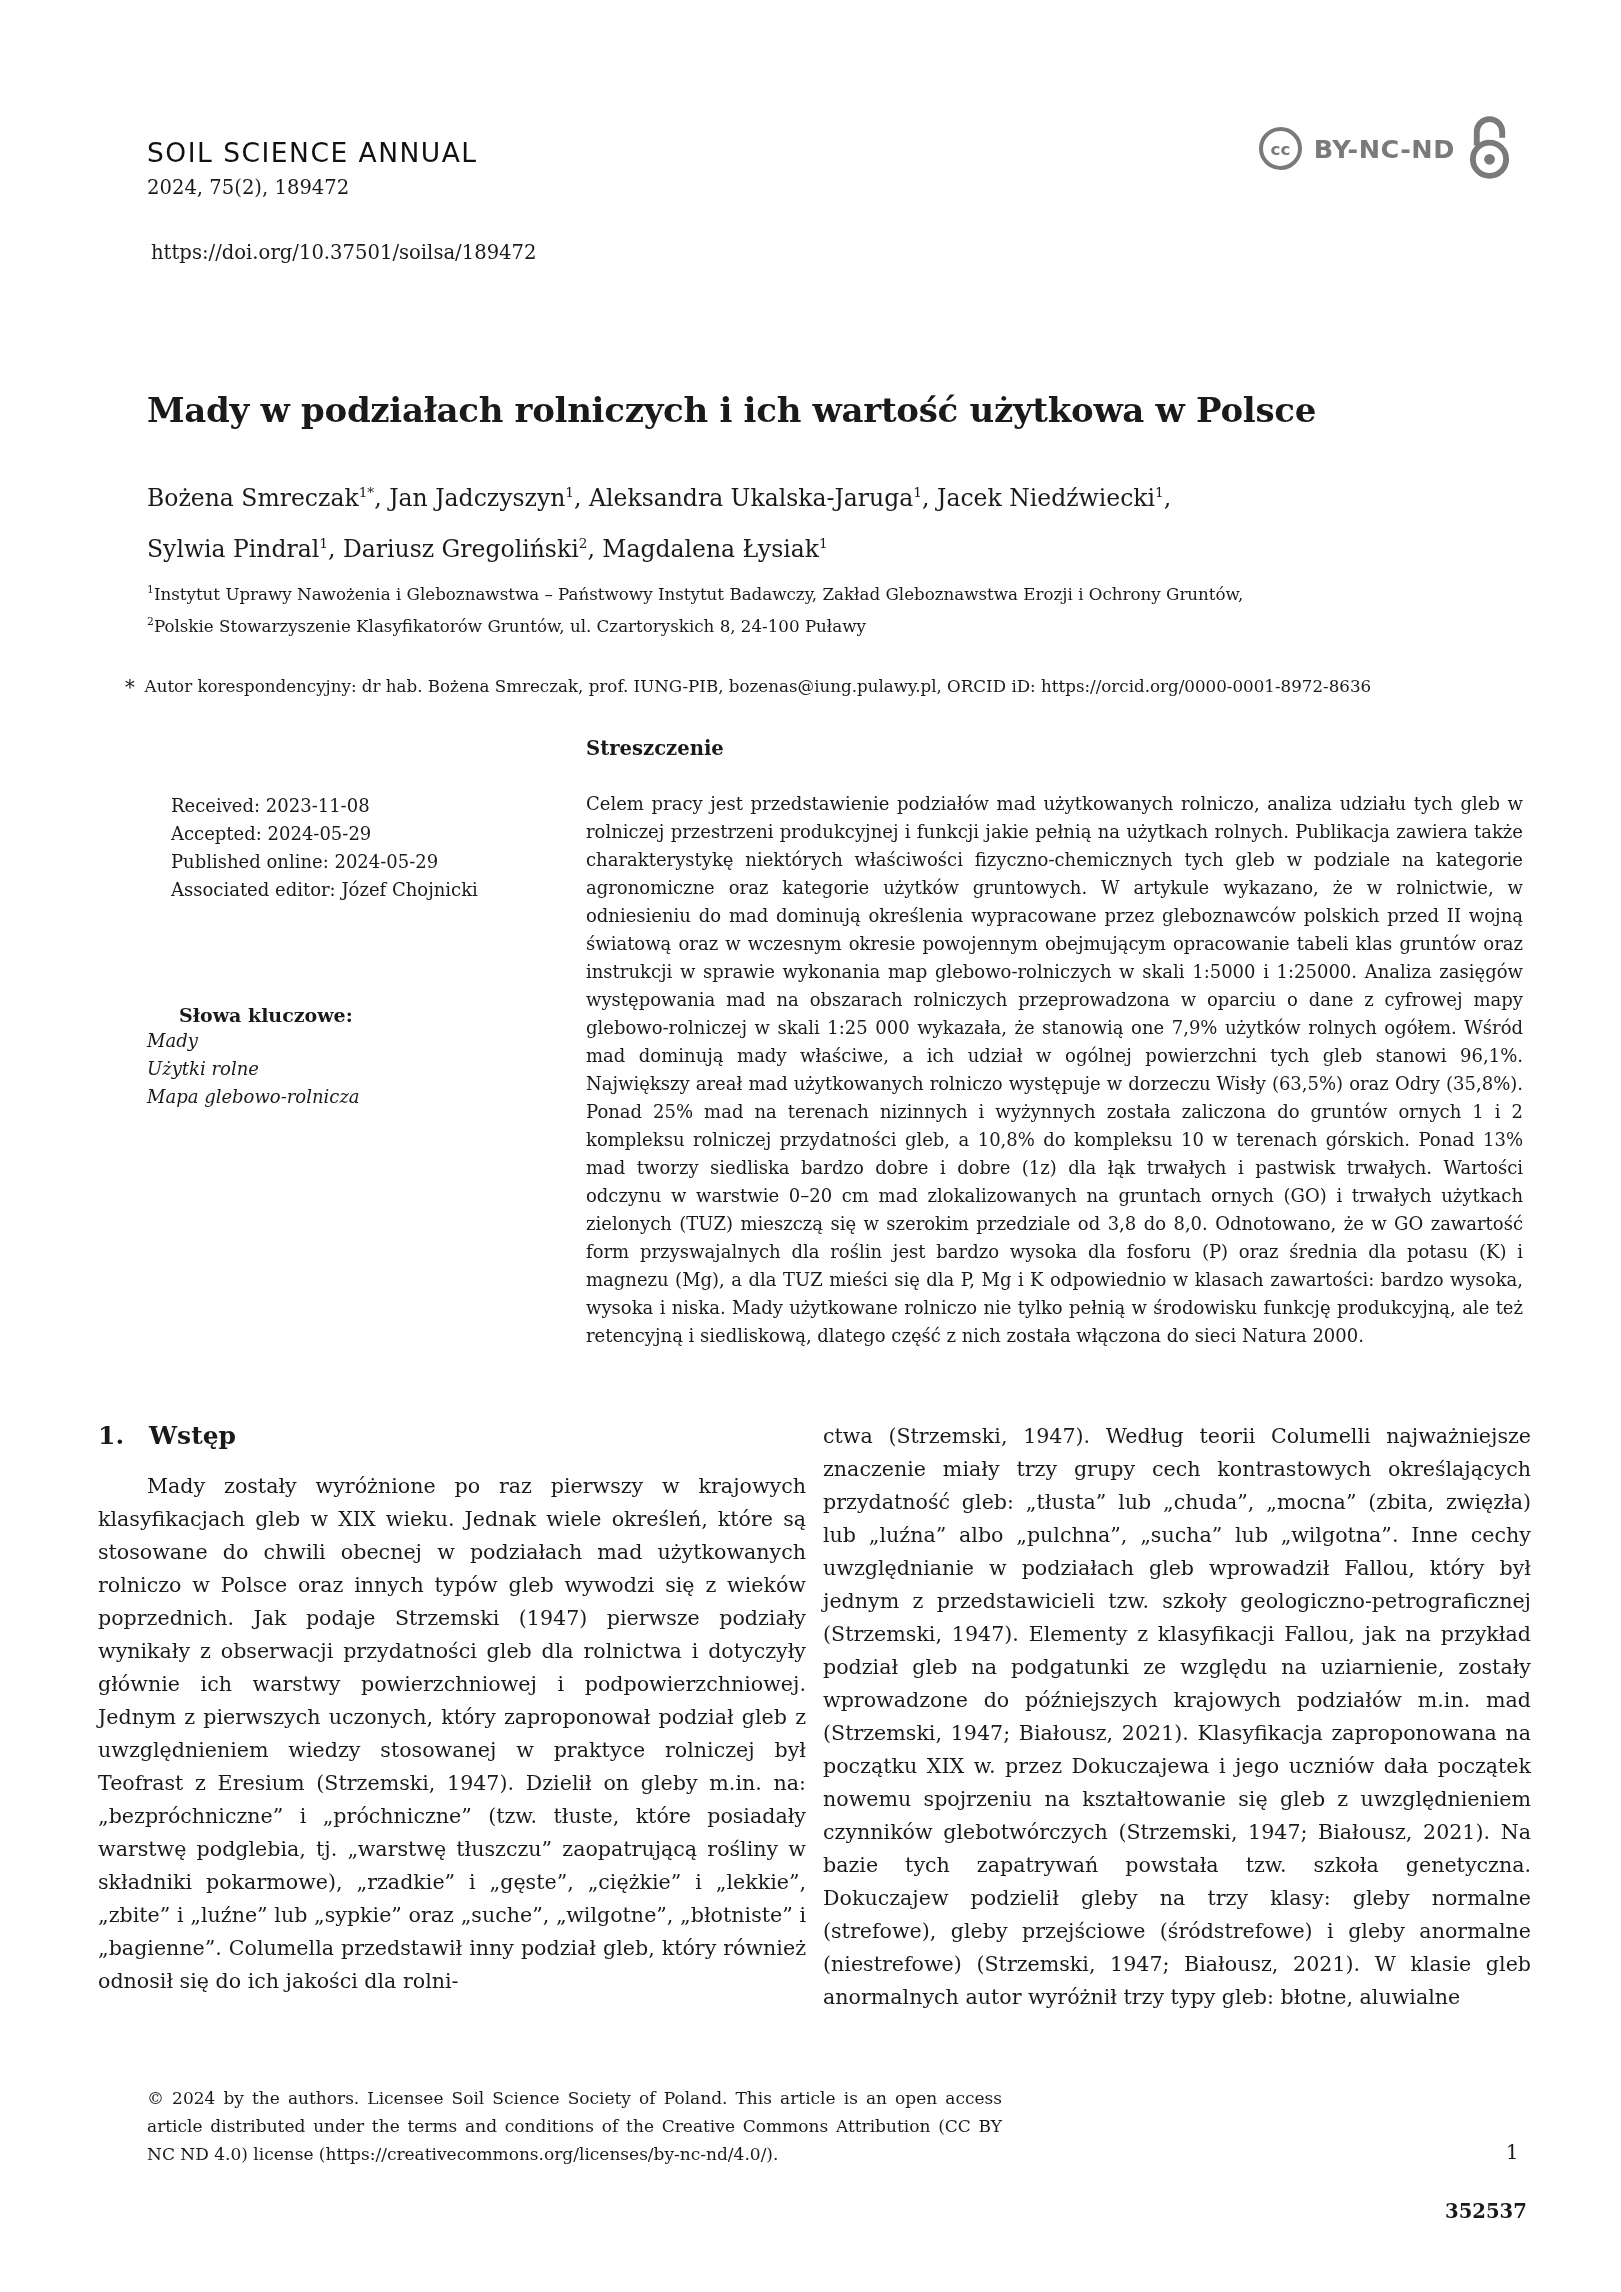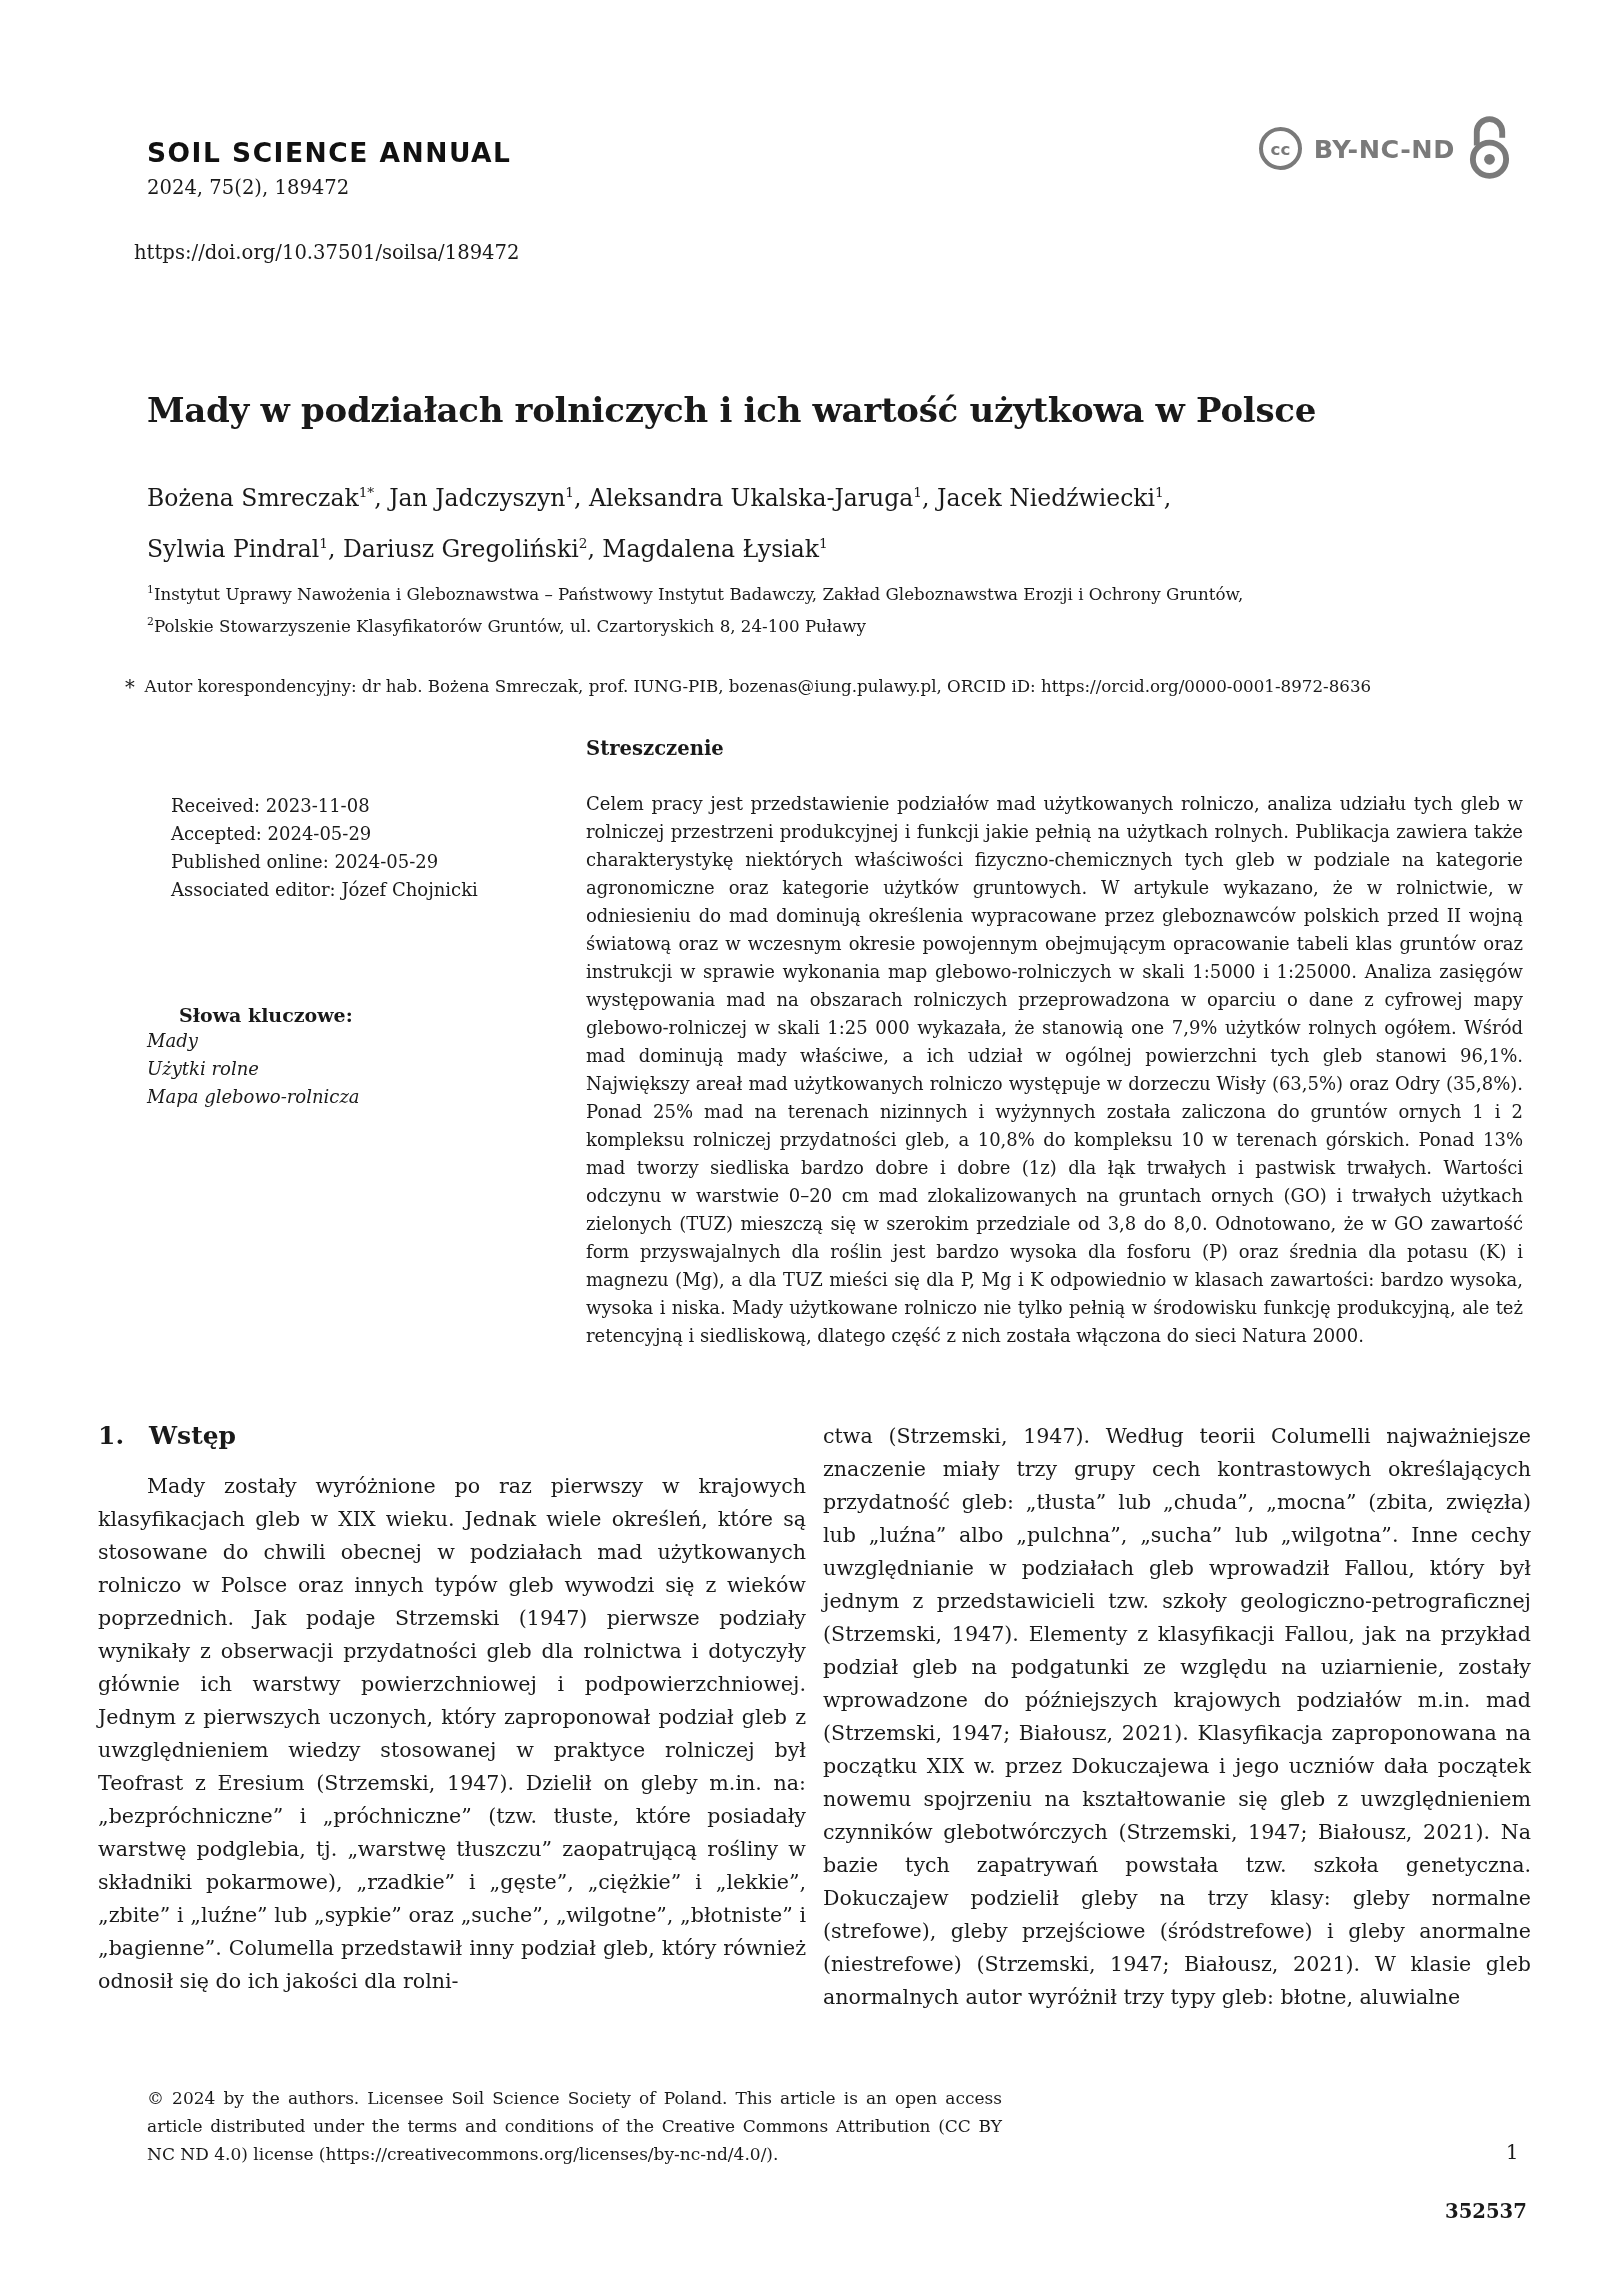--- a/index.html
+++ b/index.html
@@ -1,22 +1,22 @@
 <!DOCTYPE html>
 <html><head>
 <meta charset="utf-8">
 <style>
   html, body { margin: 0; padding: 0; background: #ffffff; }
   body { width: 1621px; height: 2293px; position: relative; overflow: hidden; color: #1a1a1a;
          font-family: "DejaVu Serif", serif; }
   .abs { position: absolute; }
-  .journal-name { left: 147px; top: 137px; font-family: "DejaVu Sans", sans-serif; font-weight: bold;
+  .journal-name { left: 147px; top: 137px; font-family: "DejaVu Sans", sans-serif; font-weight: normal;
                   font-size: 26.5px; letter-spacing: 1.5px; color: #111; }
   .journal-meta { left: 147px; top: 176px; font-size: 19.6px; }
-  .doi { left: 134px; top: 241px; font-size: 19.6px; }
+  .doi { left: 151px; top: 241px; font-size: 19.6px; }
   .license-badge { left: 1259px; top: 116px; display: flex; align-items: center; gap: 11.8px; color: #7a7a7a; }
   .cc-circle { width: 43px; height: 43px; border: 4.9px solid #7a7a7a; border-radius: 50%; box-sizing: border-box;
                display: flex; align-items: center; justify-content: center;
                font-family: "DejaVu Sans", sans-serif; font-weight: bold; font-size: 16.7px; color: #7a7a7a; }
   .license-text { font-family: "DejaVu Sans", sans-serif; font-weight: bold; font-size: 25.5px; letter-spacing: 0.5px; }
   .oa-icon { width: 45px; height: 65px; }
   .title { left: 147px; top: 390px; font-size: 34px; font-weight: bold; letter-spacing: -0.3px; }
   .authors { left: 147px; top: 470px; font-size: 23.5px; line-height: 45px; width: 1274px; }
   .authors sup { font-size: 13.7px; }
   .affils { left: 147px; top: 576px; font-size: 16.7px; line-height: 28px; width: 1333px; }

